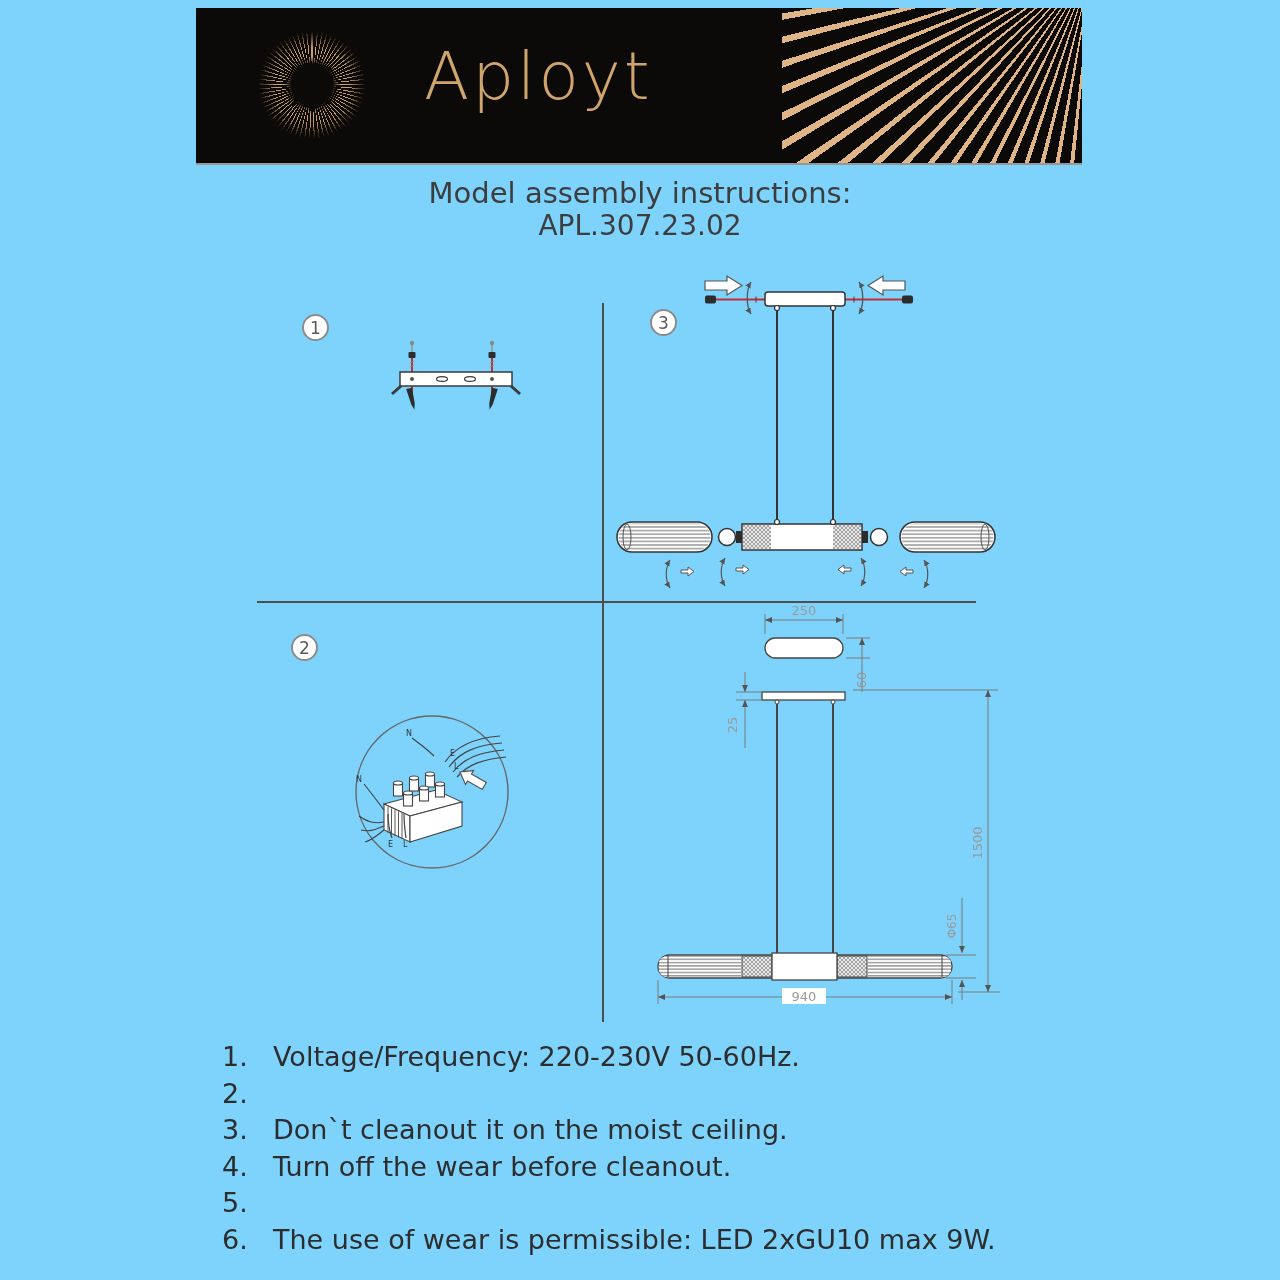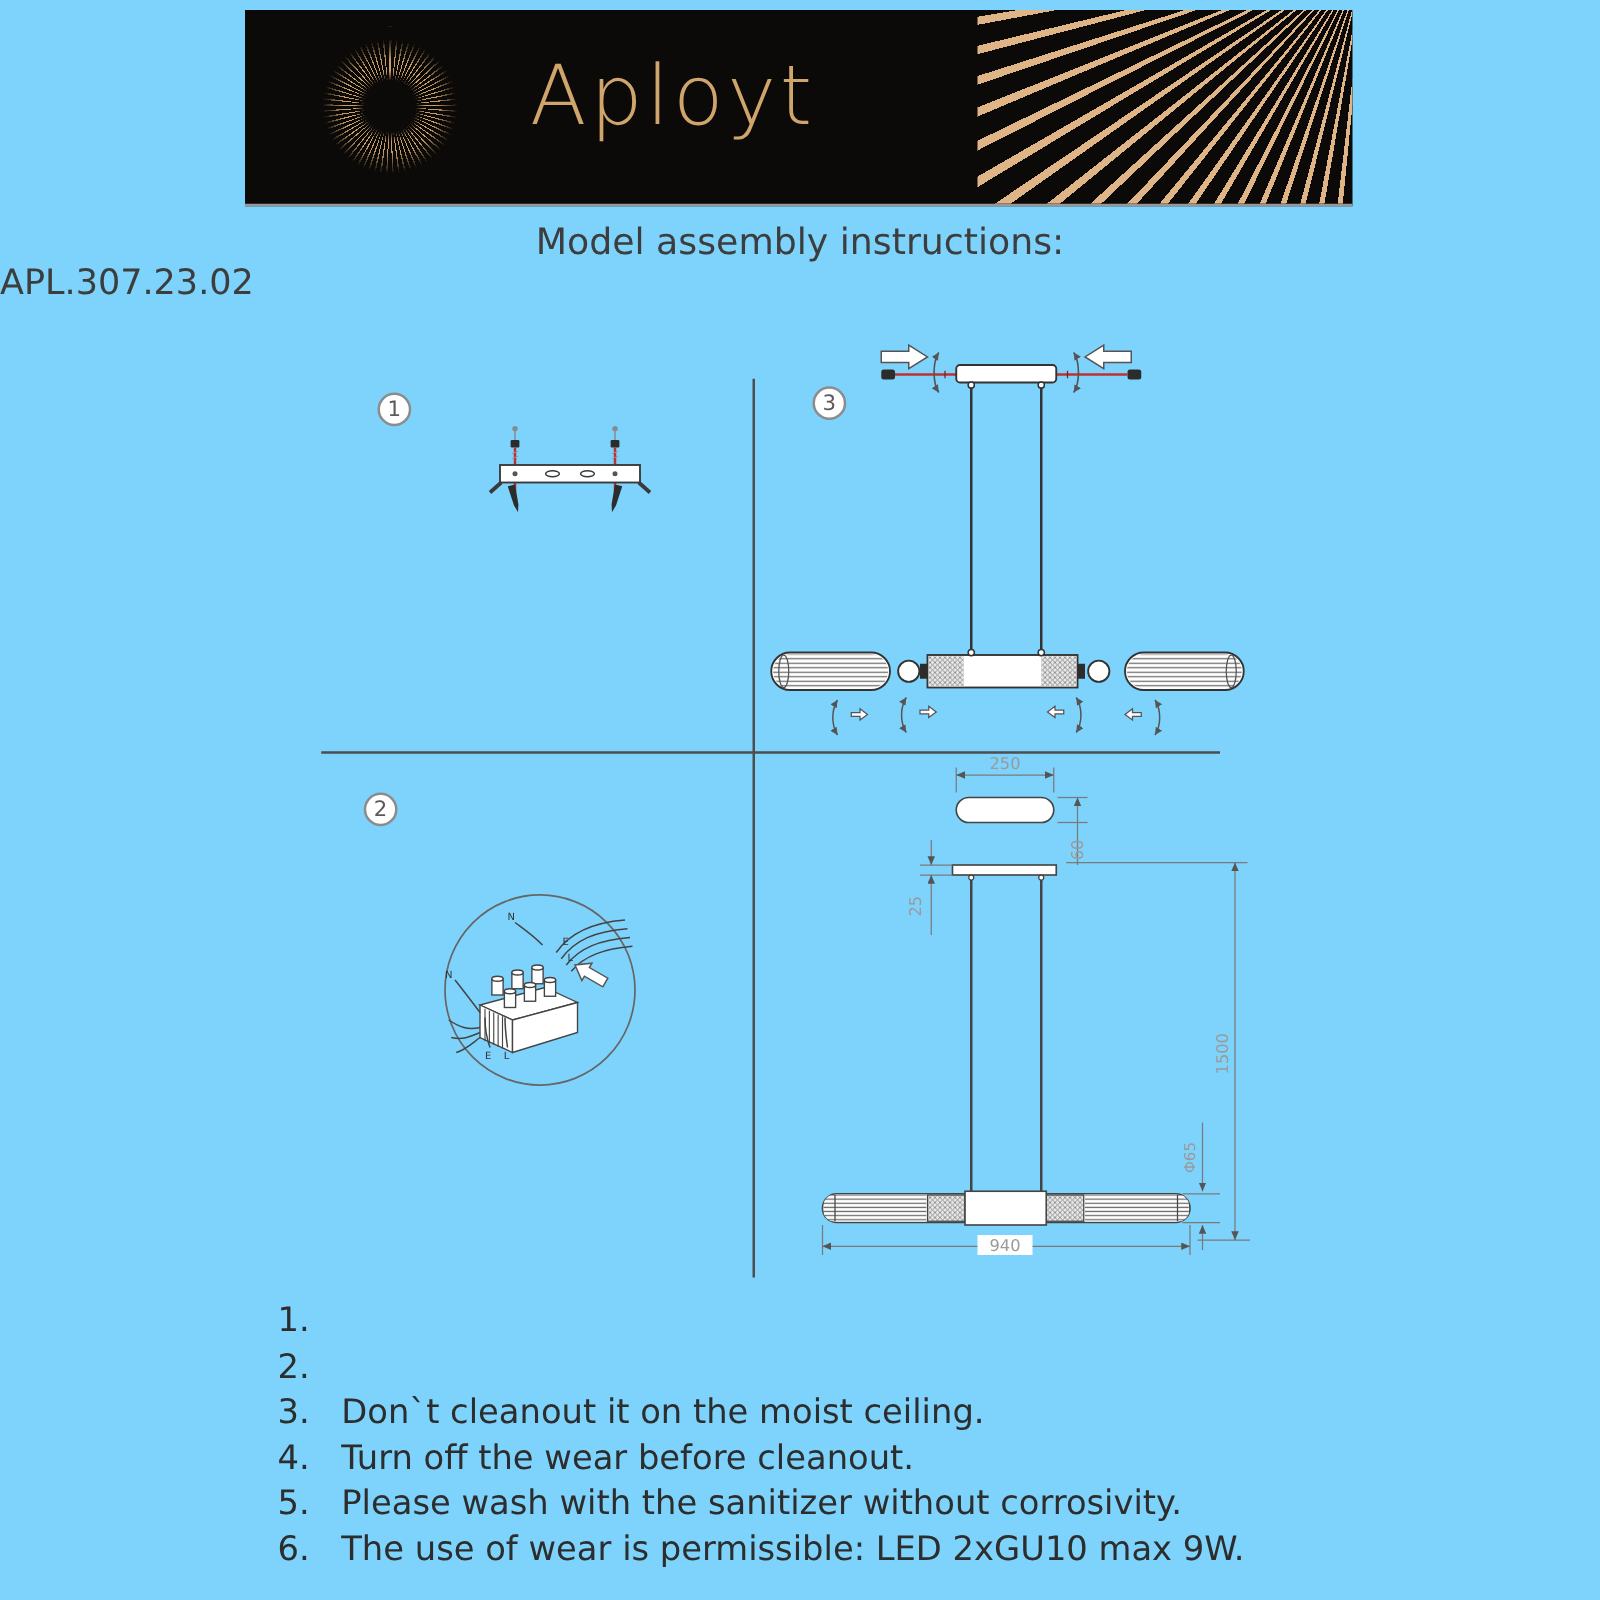--- a/index.html
+++ b/index.html
@@ -15,21 +15,21 @@
        repeating-conic-gradient(#c89d66 0deg 1.35deg, rgba(12,10,8,0) 1.35deg 5.2deg);}
   .brand{position:absolute;left:228px;top:36px;font-size:66px;line-height:1;
          color:#d0a56b;letter-spacing:3px;font-weight:200;}
   .rays{position:absolute;right:0;top:0;width:300px;height:155px;
      background:repeating-conic-gradient(from 120deg at 104% -30%,
         #dfb486 0deg 1.15deg, rgba(12,10,8,0) 1.15deg 4.1deg);}
 
   
   .title1{position:absolute;left:0;top:176px;width:1280px;text-align:center;
           font-size:29px;color:#3d3d3d;}
-  .title2{position:absolute;left:0;top:209px;width:1280px;
+  .title2{position:absolute;left:0;top:209px;width:1280px;text-align:center;
           font-size:28px;color:#3d3d3d;}
 
   
   .divider-v{position:absolute;left:602px;top:303px;width:2px;height:719px;background:#4e4e4e;}
   .divider-h{position:absolute;left:257px;top:601px;width:719px;height:2px;background:#4e4e4e;}
 
   
   .step-badge{position:absolute;width:27px;height:27px;border:2px solid #8c8c8c;border-radius:50%;
       color:#5a5a5a;font-size:17px;display:flex;align-items:center;justify-content:center;
       background:#fff;box-sizing:border-box;}
@@ -302,35 +302,35 @@
       <line x1="324" y1="382" x2="324" y2="406"></line>
       <line x1="30" y1="399" x2="324" y2="399" marker-start="url(#arD)" marker-end="url(#arD)"></line>
     </g>
     <rect x="154" y="390" width="44" height="16" fill="#fff"></rect>
     <text x="176" y="403" font-size="13" fill="#9a9a9a" text-anchor="middle">940</text>
   </svg>
 
   <div class="instructions">
     <div class="inst-row">
       <div class="inst-num">1.</div>
+      <div>Voltage/Frequency: 220-230V 50-60Hz.</div>
     </div>
     <div class="inst-row">
       <div class="inst-num">2.</div>
     </div>
     <div class="inst-row">
       <div class="inst-num">3.</div>
       <div>Don`t cleanout it on the moist ceiling.</div>
     </div>
     <div class="inst-row">
       <div class="inst-num">4.</div>
       <div>Turn off the wear before cleanout.</div>
     </div>
     <div class="inst-row">
       <div class="inst-num">5.</div>
-      <div>Please wash with the sanitizer without corrosivity.</div>
     </div>
     <div class="inst-row">
       <div class="inst-num">6.</div>
       <div>The use of wear is permissible: LED 2xGU10 max 9W.</div>
     </div>
   </div>
 
 </div>
 
 </body></html>

